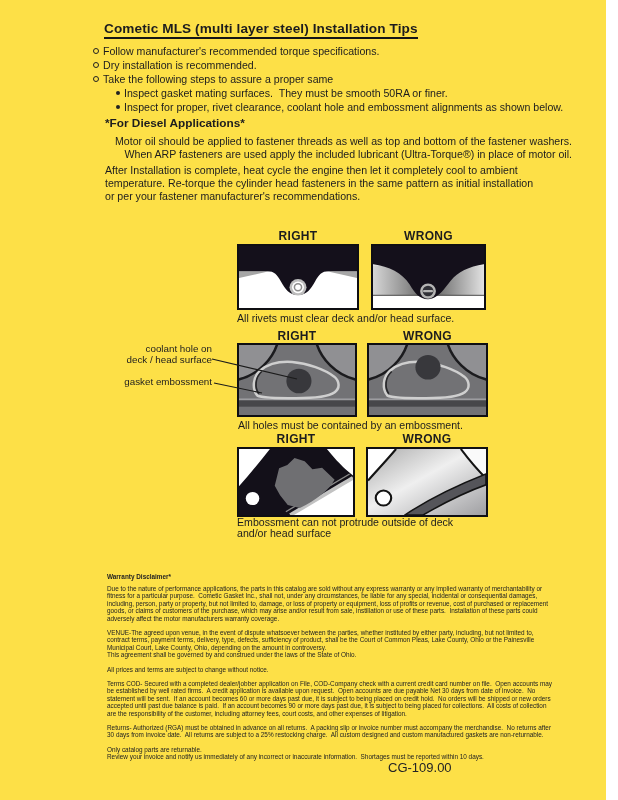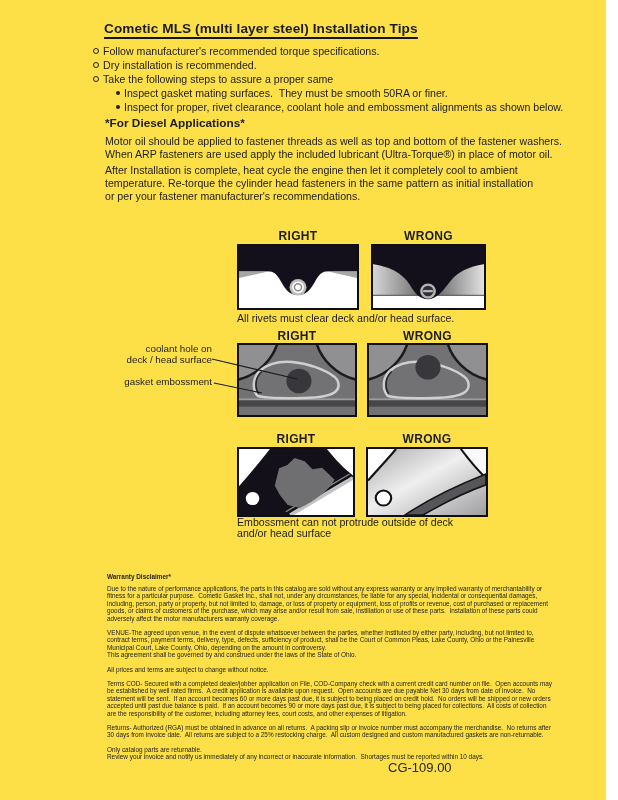--- a/index.html
+++ b/index.html
@@ -20,21 +20,21 @@
   .tips { left:93px; top:45px; font-size:10.6px; }
   .brow { display:flex; align-items:center; margin-bottom:2.1px; }
   .brow .t { white-space:pre; }
   .mo { width:4px; height:4px; border:1px solid #222; border-radius:50%; margin-right:4px; flex:none; }
   .mf { width:4px; height:4px; background:#222; border-radius:50%; margin-right:4px; flex:none; }
   .sub { margin-left:23px; }
 
   
   .diesel-h { left:105px; top:116px; font-size:11.8px; font-weight:700; white-space:pre; }
   .para { font-size:10.6px; line-height:13px; }
-  .p1 { left:105px; top:135px; }
+  .p1 { left:115px; top:135px;text-align:right; }
   .p2 { left:105px; top:164px; }
   .note { left:105px; top:206px; font-size:10.6px; white-space:pre; }
 
   
   .fig-label { font-size:12px; font-weight:700; text-align:center; letter-spacing:0.3px; white-space:pre; }
   .caption { font-size:10.6px; white-space:pre; }
   .caption2 { font-size:10.6px; line-height:11.3px; }
   .box { position:absolute; border:2.4px solid #0f0f12; box-sizing:border-box; background:#fff; z-index:1; }
   .box svg { display:block; width:100%; height:100%; }
   .callout { font-size:9.8px; line-height:10.6px; text-align:right; }
@@ -160,20 +160,21 @@
       <circle cx="-14" cy="-18" r="56" fill="#909093" stroke="#1b1b1e" stroke-width="2.6"></circle>
       <circle cx="135" cy="-18" r="56" fill="#909093" stroke="#1b1b1e" stroke-width="2.6"></circle>
       <rect y="56.5" width="121" height="1.8" fill="#9d9da0"></rect>
       <rect y="58.6" width="121" height="6.6" fill="#47474a"></rect>
       <path d="M19,53.5 C13.5,46.5 14,34 22,27 C29.5,20.5 41,17 55,18 C71,19.2 89,26 98.5,33.5 C104,38.3 104.8,45.5 99,50 C92,55.2 78,56.3 59,56.3 C41,56.3 24.5,56.2 19,53.5 Z" fill="none" stroke="#cfcfcf" stroke-width="2.6"></path>
       <path d="M20.5,51.5 C16,45 16.5,34.5 23.5,28" fill="none" stroke="#28282b" stroke-width="1.7"></path>
       <circle cx="61" cy="23.5" r="13" fill="#38383c"></circle>
     </svg>
   </div>
 
+  <div class="abs caption" style="left:238px;top:419px;">All holes must be contained by an embossment.</div>
 
   <div class="abs fig-label" style="left:237px;top:432px;width:118px;">RIGHT</div>
   <div class="abs fig-label" style="left:366px;top:432px;width:122px;">WRONG</div>
 
   <div class="box" style="left:237px;top:447px;width:118px;height:70px;">
     <svg viewBox="0 0 118 70" preserveAspectRatio="none">
       <rect width="118" height="70" fill="#ffffff"></rect>
       <path d="M32,0 H91 C99.5,11 109,21 118,28 V30.5 C96,44 75,57 53,70 H0 V39.5 C11.5,26.5 21.5,13.5 32,0 Z" fill="#131019"></path>
       <path d="M53,70 C75,57 96,44 118,30.5" stroke="#c2c2c2" stroke-width="4" fill="none"></path>
       <path d="M48.5,66.5 C71,53 92,40 114.5,26.5" stroke="#8a8a8a" stroke-width="1.4" fill="none"></path>

